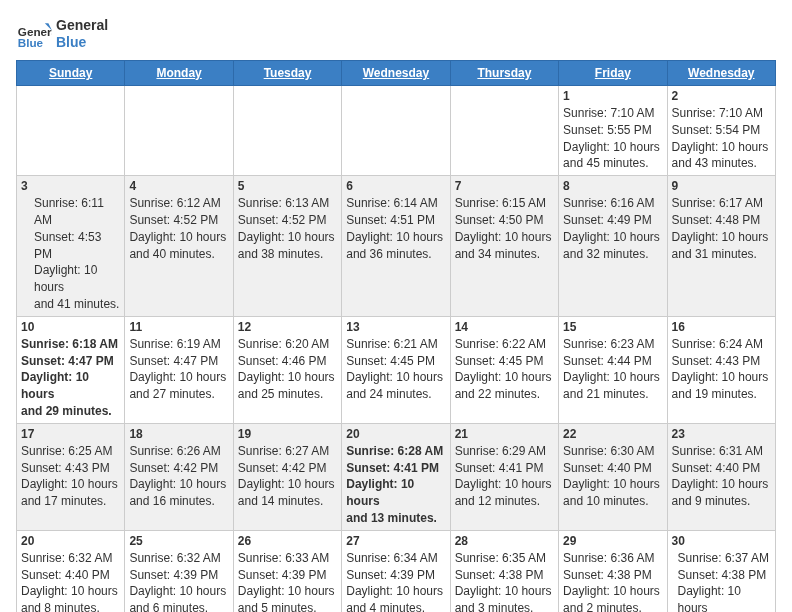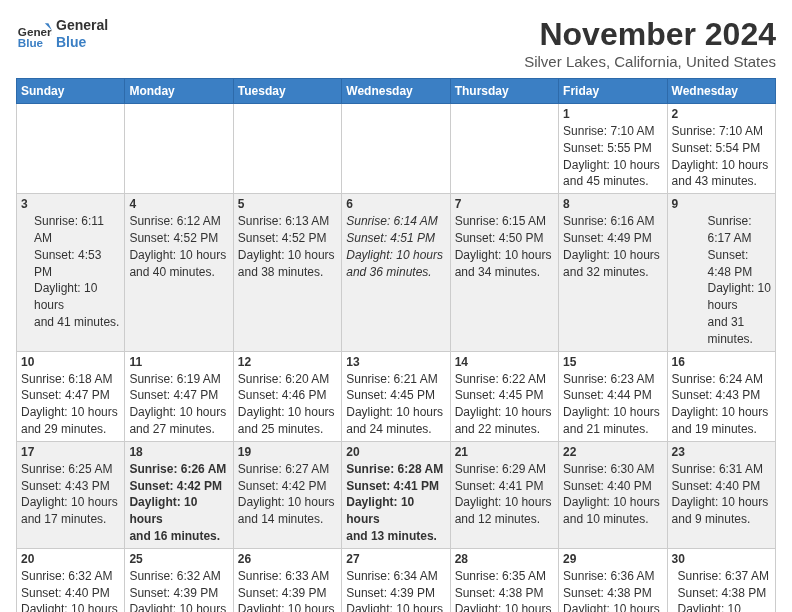--- a/index.html
+++ b/index.html
@@ -47,22 +47,23 @@
       width: 100%;
       border-collapse: collapse;
       table-layout: fixed;
     }
     thead th {
       background: #3b7fc4;
       color: #fff;
       font-size: 12px;
       font-weight: bold;
       padding: 5px 4px;
-      text-align: left;
+      text-align: center;
       border: 1px solid #2d6aaa;
+      text-decoration: underline;
     }
     tbody td {
       border: 1px solid #ccc;
       vertical-align: top;
       padding: 3px 4px;
       font-size: 10px;
       color: #333;
       height: 90px;
     }
     tbody tr:nth-child(even) td {
@@ -94,24 +95,20 @@
     <svg class="logo-icon" viewBox="0 0 40 40">
       <text x="2" y="22" font-size="13" font-weight="bold" fill="#333">General</text>
       <text x="2" y="34" font-size="13" font-weight="bold" fill="#3b7fc4">Blue</text>
       <polygon points="32,8 40,16 36,8" fill="#3b7fc4"></polygon>
     </svg>
     <div class="logo-text">
       <div>General</div>
       <div style="color:#3b7fc4;">Blue</div>
     </div>
   </div>
-  <div class="title-area">
-    <div class="month-title">November 2024</div>
-    <div class="location">Silver Lakes, California, United States</div>
-  </div>
 </div>
 
 <table>
   <thead>
     <tr>
     <th>Sunday</th>
         <th>Monday</th>
         <th>Tuesday</th>
         <th>Wednesday</th>
         <th>Thursday</th>
@@ -158,51 +155,51 @@
         </td>
         <td>
           <span class="day-num">5</span>
           <div class="day-info" style="white-space: pre-line;">Sunrise: 6:13 AM
 Sunset: 4:52 PM
 Daylight: 10 hours
 and 38 minutes.</div>
         </td>
         <td>
           <span class="day-num">6</span>
-          <div class="day-info" style="white-space: pre-line; font-style: italic;">Sunrise: 6:14 AM
+          <div class="day-info" style="white-space: pre-line;">Sunrise: 6:14 AM
 Sunset: 4:51 PM
 Daylight: 10 hours
 and 36 minutes.</div>
         </td>
         <td>
           <span class="day-num">7</span>
           <div class="day-info" style="white-space: pre-line;">Sunrise: 6:15 AM
 Sunset: 4:50 PM
 Daylight: 10 hours
 and 34 minutes.</div>
         </td>
         <td>
           <span class="day-num">8</span>
           <div class="day-info" style="white-space: pre-line;">Sunrise: 6:16 AM
 Sunset: 4:49 PM
 Daylight: 10 hours
 and 32 minutes.</div>
         </td>
         <td>
           <span class="day-num">9</span>
-          <div class="day-info" style="white-space: pre-line; margin-left: 36px;">Sunrise: 6:17 AM
+          <div class="day-info" style="white-space: pre-line;">Sunrise: 6:17 AM
 Sunset: 4:48 PM
 Daylight: 10 hours
 and 31 minutes.</div>
         </td>
       </tr>
       <tr>
         <td>
           <span class="day-num">10</span>
-          <div class="day-info" style="white-space: pre-line;">Sunrise: 6:18 AM
+          <div class="day-info" style="white-space: pre-line; font-weight: bold;">Sunrise: 6:18 AM
 Sunset: 4:47 PM
 Daylight: 10 hours
 and 29 minutes.</div>
         </td>
         <td>
           <span class="day-num">11</span>
           <div class="day-info" style="white-space: pre-line;">Sunrise: 6:19 AM
 Sunset: 4:47 PM
 Daylight: 10 hours
 and 27 minutes.</div>
@@ -246,21 +243,21 @@
       <tr>
         <td>
           <span class="day-num">17</span>
           <div class="day-info" style="white-space: pre-line;">Sunrise: 6:25 AM
 Sunset: 4:43 PM
 Daylight: 10 hours
 and 17 minutes.</div>
         </td>
         <td>
           <span class="day-num">18</span>
-          <div class="day-info" style="white-space: pre-line; font-weight: bold;">Sunrise: 6:26 AM
+          <div class="day-info" style="white-space: pre-line;">Sunrise: 6:26 AM
 Sunset: 4:42 PM
 Daylight: 10 hours
 and 16 minutes.</div>
         </td>
         <td>
           <span class="day-num">19</span>
           <div class="day-info" style="white-space: pre-line;">Sunrise: 6:27 AM
 Sunset: 4:42 PM
 Daylight: 10 hours
 and 14 minutes.</div>

